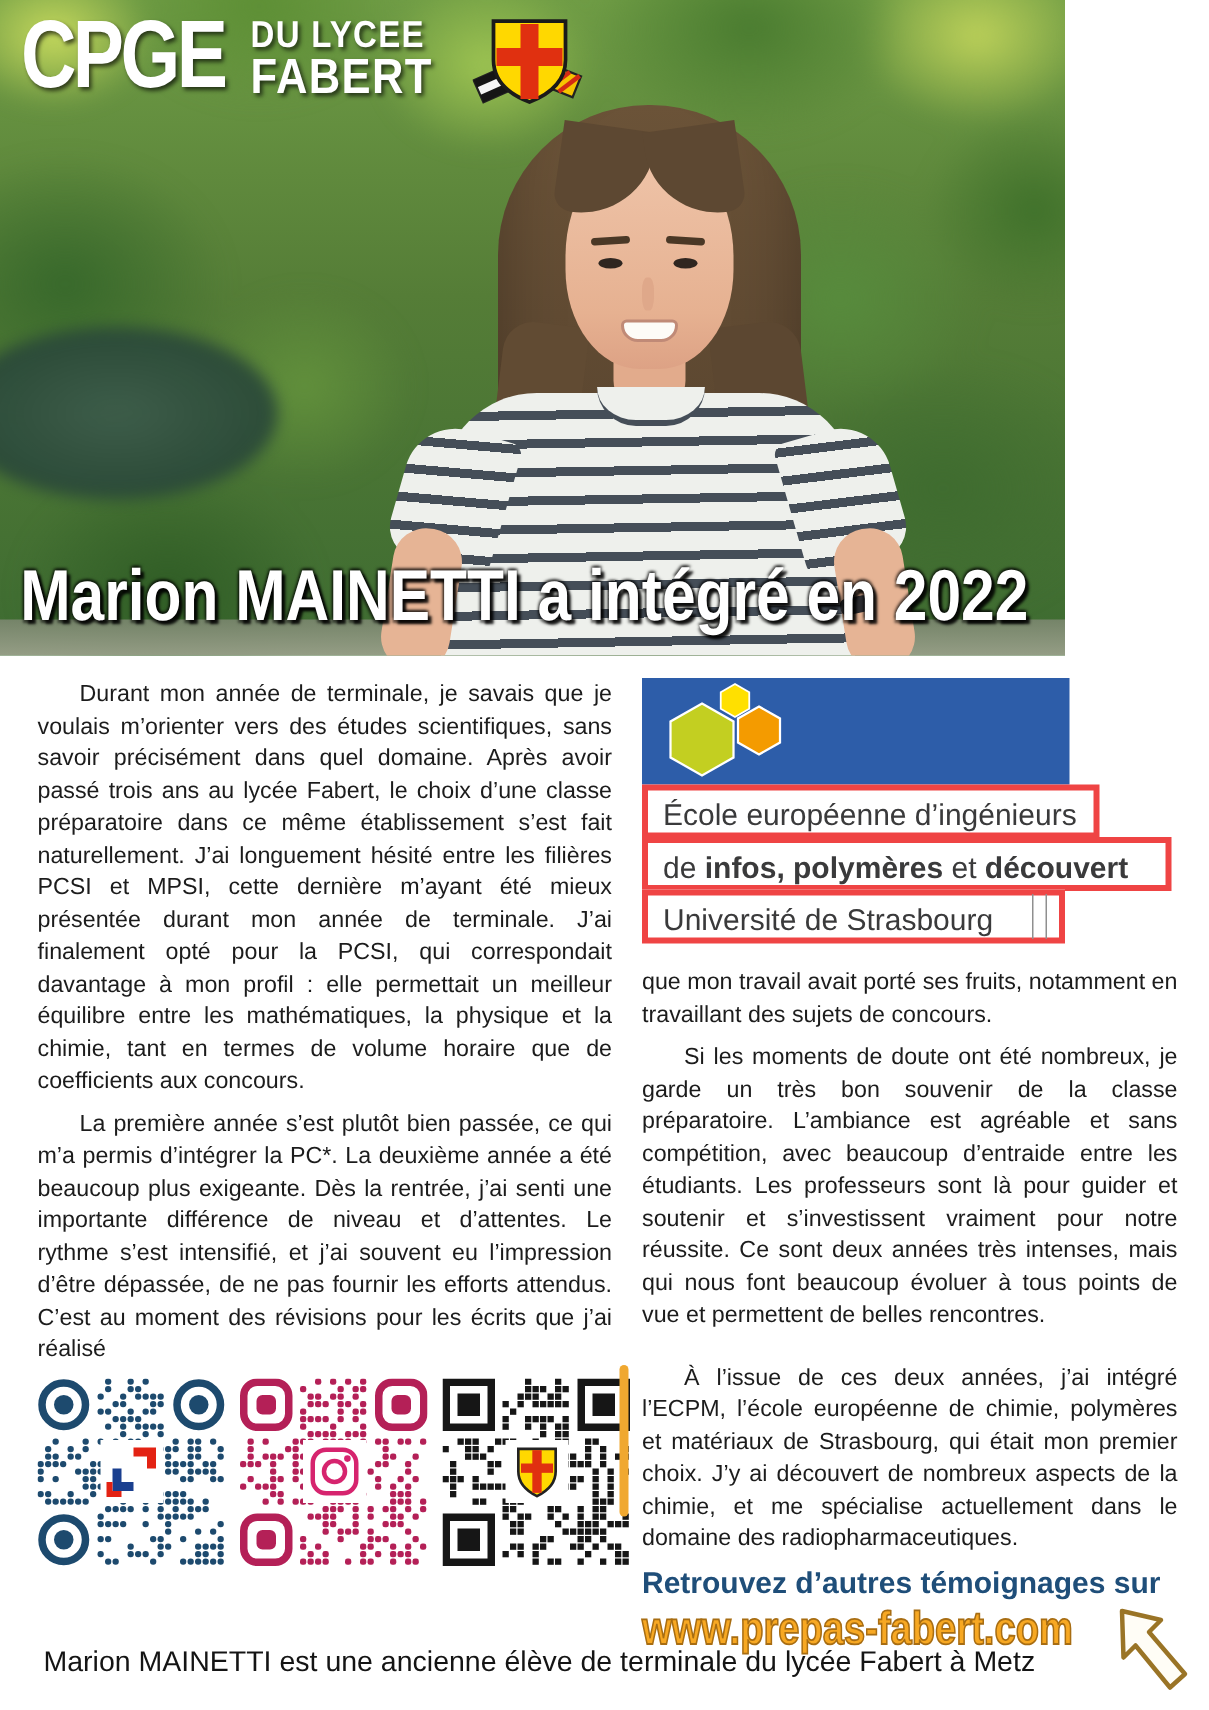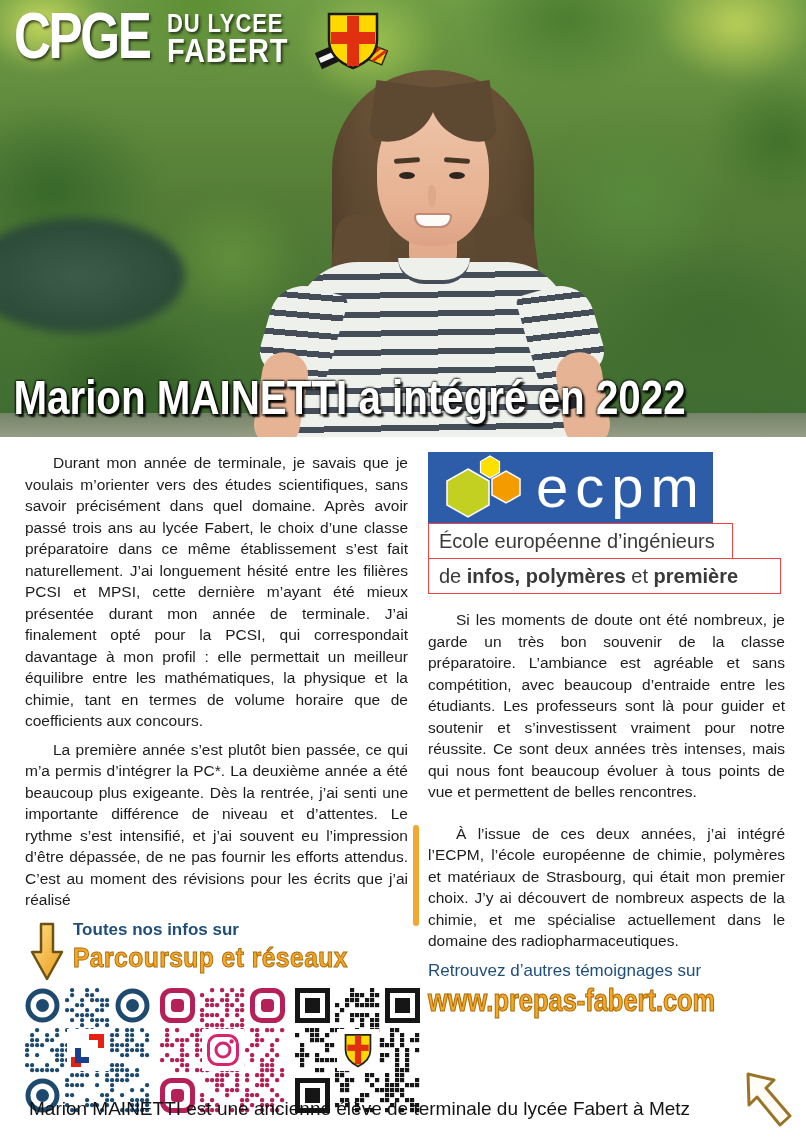--- a/index.html
+++ b/index.html
@@ -5,21 +5,21 @@
   * { box-sizing: border-box; margin: 0; padding: 0; }
   html,body { background:#e9e9e9; }
   .page {
     position: relative; width: 806px; height: 1140px;
     background: #ffffff; margin: 0 auto; overflow: hidden;
     font-family: "Liberation Sans", sans-serif;
   }
 
   
   .photo {
-    position: absolute; left:0; top:0; width:806px; height:437px;
+    position: absolute; left:0; top:0; width:710px; height:437px;
     background: linear-gradient(180deg,#6f9c45 0%, #557d37 45%, #3d6b31 100%);
     overflow: hidden;
   }
   .foliage {
     position:absolute; inset:-25px; filter: blur(7px);
     background-image:
       radial-gradient(95px 70px at 8% 10%, rgba(205,222,95,.95), transparent 70%),
       radial-gradient(130px 95px at 26% 6%, rgba(92,142,52,.95), transparent 70%),
       radial-gradient(105px 85px at 46% 14%, rgba(168,205,85,.85), transparent 70%),
       radial-gradient(150px 105px at 69% 9%, rgba(72,122,47,.95), transparent 70%),
@@ -110,21 +110,21 @@
     font-size:15.5px; line-height:21.5px; color:#1c1c1c;
     text-align: justify; text-indent:28px; margin-bottom:7px;
   }
   .body-par.no-indent { text-indent:0; }
 
   
   .ecpm-logo { margin-bottom:15px; }
   .ecpm-blue { position:relative; width:285px; height:72px; background:#2d5da9; }
   .ecpm-hex { position:absolute; left:10px; top:1px; }
   .ecpm-word { position:absolute; left:108px; top:2px; color:#fff; font-size:58px; line-height:66px; letter-spacing:7px; }
-  .ecpm-bar { position:relative; background:#fff; border:1px solid #ef4444; margin-top:-1px;
+  .ecpm-bar { position:relative; background:#fff; border:4px solid #ef4444; margin-top:-1px;
     height:36px; line-height:34px; padding:0 10px; color:#3a3a3b; font-size:20px; white-space:nowrap; }
   .ecpm-bar.b1 { width:305px; }
   .ecpm-bar.b2 { width:353px; }
   .ecpm-bar.b3 { width:282px; }
   .ecpm-ticks { position:absolute; right:8px; top:-1px; bottom:-1px; width:10px;
     border-left:1px solid #8f8f8f; border-right:1px solid #8f8f8f; }
   .bold { font-weight:bold; }
 
   
   .accent-para { position:relative;margin-top:20px; }
@@ -139,21 +139,21 @@
     -webkit-text-stroke: 1px #a86d12; letter-spacing:.5px; white-space:nowrap;
     transform: scaleX(.88); transform-origin:left; }
 
   
   .qr-row { display:flex; gap:10px; margin-top:8px; }
   .qr { position:relative; width:125px; height:125px; }
   .qr-logo { position:absolute; inset:0; display:flex; align-items:center; justify-content:center; }
   .qr-logo-box { width:42px; height:42px; background:#fff; display:flex; align-items:center; justify-content:center; }
 
   
-  .more-line1 { color:#1f4e79; font-weight:normal; font-size:17px; line-height:24px; margin-top:2px; }
+  .more-line1 { color:#1f4e79; font-weight:bold; font-size:20px; line-height:24px; margin-top:2px; }
   .more-url { color:#f7a823; font-weight:bold; font-size:31px; line-height:36px;
     -webkit-text-stroke: 1.2px #a86d12; white-space:nowrap;
     transform: scaleX(.82); transform-origin:left; }
 
   
   .footer { position:absolute; left:29px; top:1098px; font-size:19px; color:#141414; }
   .nw-arrow { position:absolute; right:10px; top:1068px; }
 </style>
 </head>
 <body>
@@ -209,33 +209,20 @@
       </svg>
     </div>
 
     <div class="banner">Marion MAINETTI a intégré en 2022</div>
   </div>
 
   <div class="col-left">
     <p class="body-par">Durant mon année de terminale, je savais que je voulais m’orienter vers des études scientifiques, sans savoir précisément dans quel domaine. Après avoir passé trois ans au lycée Fabert, le choix d’une classe préparatoire dans ce même établissement s’est fait naturellement. J’ai longuement hésité entre les filières PCSI et MPSI, cette dernière m’ayant été mieux présentée durant mon année de terminale. J’ai finalement opté pour la PCSI, qui correspondait davantage à mon profil : elle permettait un meilleur équilibre entre les mathématiques, la physique et la chimie, tant en termes de volume horaire que de coefficients aux concours.</p>
     <p class="body-par">La première année s’est plutôt bien passée, ce qui m’a permis d’intégrer la PC*. La deuxième année a été beaucoup plus exigeante. Dès la rentrée, j’ai senti une importante différence de niveau et d’attentes. Le rythme s’est intensifié, et j’ai souvent eu l’impression d’être dépassée, de ne pas fournir les efforts attendus. C’est au moment des révisions pour les écrits que j’ai réalisé</p>
 
-    <div class="infos">
-      <svg class="down-arrow" width="36" height="60" viewBox="0 0 36 60">
-        <defs>
-            <linearGradient id="gold" x1="0" y1="0" x2="1" y2="1">
-          <stop offset="0" stop-color="#ffe08a"></stop>
-              <stop offset="1" stop-color="#e99a18"></stop>
-        </linearGradient>
-          </defs>
-        <path d="M12,2 H24 V30 H33 L18,57 L3,30 H12 Z" fill="url(#gold)" stroke="#6e5210" stroke-width="2.5" stroke-linejoin="round"></path>
-      </svg>
-      <div class="infos-line1">Toutes nos infos sur</div>
-      <div class="infos-line2">Parcoursup et réseaux</div>
-    </div>
 
     <div class="qr-row">
       <div class="qr"><svg width="125" height="125" viewBox="0 0 125 125">
             <rect x="45" y="0" width="4.2" height="4.2" rx="2" fill="#1d4a6e"></rect>
             <rect x="60" y="0" width="4.2" height="4.2" rx="2" fill="#1d4a6e"></rect>
             <rect x="70" y="0" width="4.2" height="4.2" rx="2" fill="#1d4a6e"></rect>
             <rect x="45" y="5" width="4.2" height="4.2" rx="2" fill="#1d4a6e"></rect>
             <rect x="60" y="5" width="4.2" height="4.2" rx="2" fill="#1d4a6e"></rect>
             <rect x="65" y="5" width="4.2" height="4.2" rx="2" fill="#1d4a6e"></rect>
             <rect x="40" y="10" width="4.2" height="4.2" rx="2" fill="#1d4a6e"></rect>
@@ -799,26 +786,27 @@
   </div>
 
   <div class="col-right">
     <div class="ecpm-logo">
       <div class="ecpm-blue">
         <svg class="ecpm-hex" width="92" height="70" viewBox="0 0 92 70">
           <polygon points="30,16 51,28 51,52 30,64 9,52 9,28" fill="#c3cf21" stroke="#fff" stroke-width="1.5"></polygon>
           <polygon points="52,3 61.5,8.5 61.5,19.5 52,25 42.5,19.5 42.5,8.5" fill="#ffe000" stroke="#fff" stroke-width="1.2"></polygon>
           <polygon points="68,18 82,26 82,42 68,50 54,42 54,26" fill="#f49b00" stroke="#fff" stroke-width="1.5"></polygon>
         </svg>
-        <div class="ecpm-word">ecpm</div>
       </div>
       <div class="ecpm-bar b1">École européenne d’ingénieurs</div>
-      <div class="ecpm-bar b2"><span>de </span><span class="bold">infos, polymères</span><span> et </span><span class="bold">première</span></div>
+      <div class="ecpm-bar b2"><span>de </span><span class="bold">infos, polymères</span><span> et </span><span class="bold">découvert</span></div>
+      <div class="ecpm-bar b3"><span>Université de Strasbourg</span><span class="ecpm-ticks"></span></div>
     </div>
 
+    <p class="body-par no-indent">que mon travail avait porté ses fruits, notamment en travaillant des sujets de concours.</p>
     <p class="body-par">Si les moments de doute ont été nombreux, je garde un très bon souvenir de la classe préparatoire. L’ambiance est agréable et sans compétition, avec beaucoup d’entraide entre les étudiants. Les professeurs sont là pour guider et soutenir et s’investissent vraiment pour notre réussite. Ce sont deux années très intenses, mais qui nous font beaucoup évoluer à tous points de vue et permettent de belles rencontres.</p>
     <div class="accent-para">
       <span class="accent-bar"></span>
       <p class="body-par">À l’issue de ces deux années, j’ai intégré l’ECPM, l’école européenne de chimie, polymères et matériaux de Strasbourg, qui était mon premier choix. J’y ai découvert de nombreux aspects de la chimie, et me spécialise actuellement dans le domaine des radiopharmaceutiques.</p>
     </div>
 
     <div class="more-line1">Retrouvez d’autres témoignages sur</div>
     <div class="more-url">www.prepas-fabert.com</div>
   </div>
 

